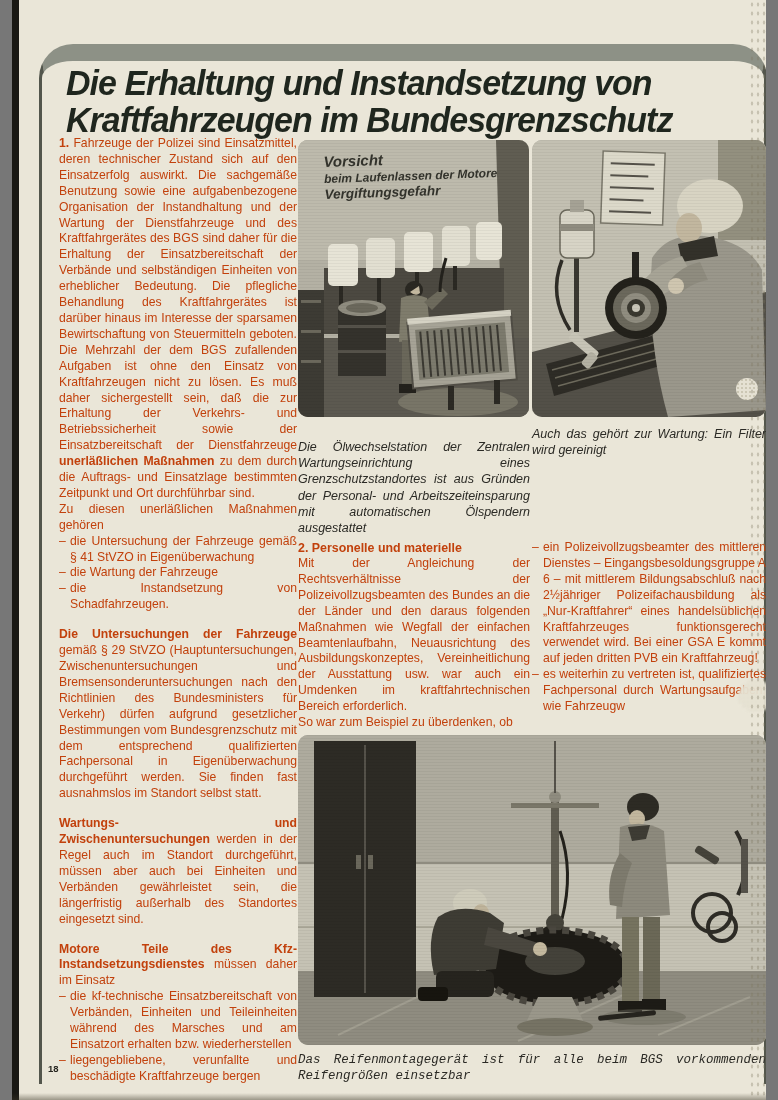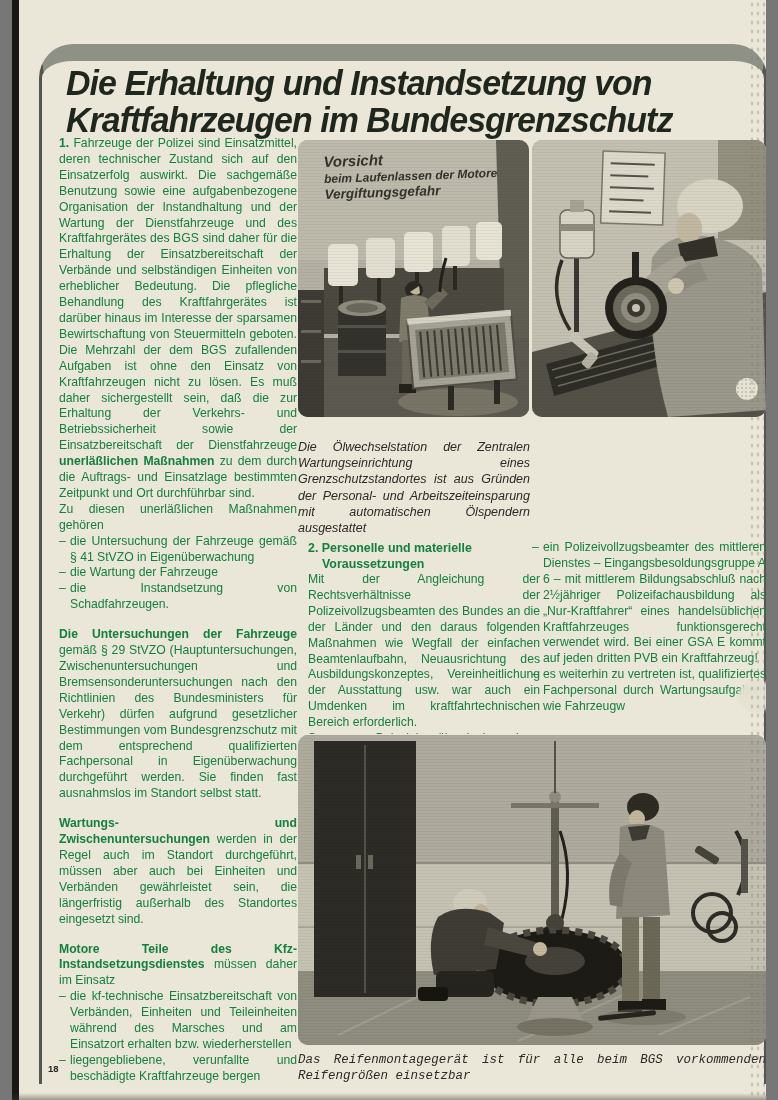--- a/index.html
+++ b/index.html
@@ -15,23 +15,23 @@
   
   .frame{position:absolute;left:27px;top:44px;width:728px;height:1040px;
         border-top:17px solid #8d9186;border-left:3px solid #53564c;border-right:3px solid #53564c;
         border-radius:34px 34px 0 0;box-sizing:border-box;}
   
   .title{position:absolute;left:54px;top:64px;margin:0;font-size:35px;line-height:37px;
         font-weight:700;font-style:italic;letter-spacing:-1px;color:#1f261e;
         transform:scaleX(.97);transform-origin:left top;white-space:nowrap;}
   
   .txtcol{position:absolute;font-size:12.2px;line-height:15.9px;text-align:justify;
-        color:#15803d;}
+        color:#c2410c;}
   .col1{left:47px;top:136px;width:238px;height:948px;overflow:hidden;}
-  .col2{left:296px;top:540px;width:232px;height:194px;overflow:hidden;}
+  .col2{left:286px;top:540px;width:232px;height:194px;overflow:hidden;}
   .col3{left:520px;top:540px;width:234px;height:194px;overflow:hidden;}
   .txtcol p{margin:0;}
   .gap{margin-top:14px !important;}
   .b{font-weight:700;}
   .li{display:flex;}
   .li .dash{flex:none;width:11px;}
   .li .t{flex:1;text-align:justify;}
   .h2{font-weight:700;font-size:12.4px;line-height:16px;text-align:left;}
   .h2 .ind{padding-left:14px;display:block;}
   
@@ -236,25 +236,25 @@
         <circle cx="104" cy="168" r="31" fill="#23211b"></circle>
         <circle cx="104" cy="168" r="23" fill="#6b685c"></circle>
         <circle cx="104" cy="168" r="15" fill="#908d80"></circle>
         <circle cx="104" cy="168" r="9" fill="#3a382f"></circle>
         <circle cx="104" cy="168" r="4" fill="#c9c6b8"></circle>
       </g>
     </svg>
   </div>
 
   <div class="caption cap1">Die Ölwechselstation der Zentralen Wartungseinrichtung eines Grenzschutzstandortes ist aus Gründen der Personal- und Arbeitszeiteinsparung mit automatischen Ölspendern ausgestattet</div>
+  <div class="caption cap2">Auch das gehört zur Wartung: Ein Filter wird gereinigt</div>
 
   <div class="txtcol col2">
     <p class="h2">
       <span>2. Personelle und materielle</span>
-      <span class="ind">Voraussetzungen</span>
     </p>
     <p>Mit der Angleichung der Rechtsverhältnisse der Polizeivollzugsbeamten des Bundes an die der Länder und den daraus folgenden Maßnahmen wie Wegfall der einfachen Beamtenlaufbahn, Neuausrichtung des Ausbildungskonzeptes, Vereinheitlichung der Ausstattung usw. war auch ein Umdenken im kraftfahrtechnischen Bereich erforderlich.</p>
     <p>So war zum Beispiel zu überdenken, ob</p>
   </div>
 
   <div class="txtcol col3">
     <div class="li">
         <span class="dash">–</span>
         <span class="t">ein Polizeivollzugsbeamter des mittleren Dienstes – Eingangsbesoldungsgruppe A 6 – mit mittlerem Bildungsabschluß nach 2½jähriger Polizeifachausbildung als „Nur-Kraftfahrer“ eines handelsüblichen Kraftfahrzeuges funktionsgerecht verwendet wird. Bei einer GSA E kommt auf jeden dritten PVB ein Kraftfahrzeug!</span>
       </div>

